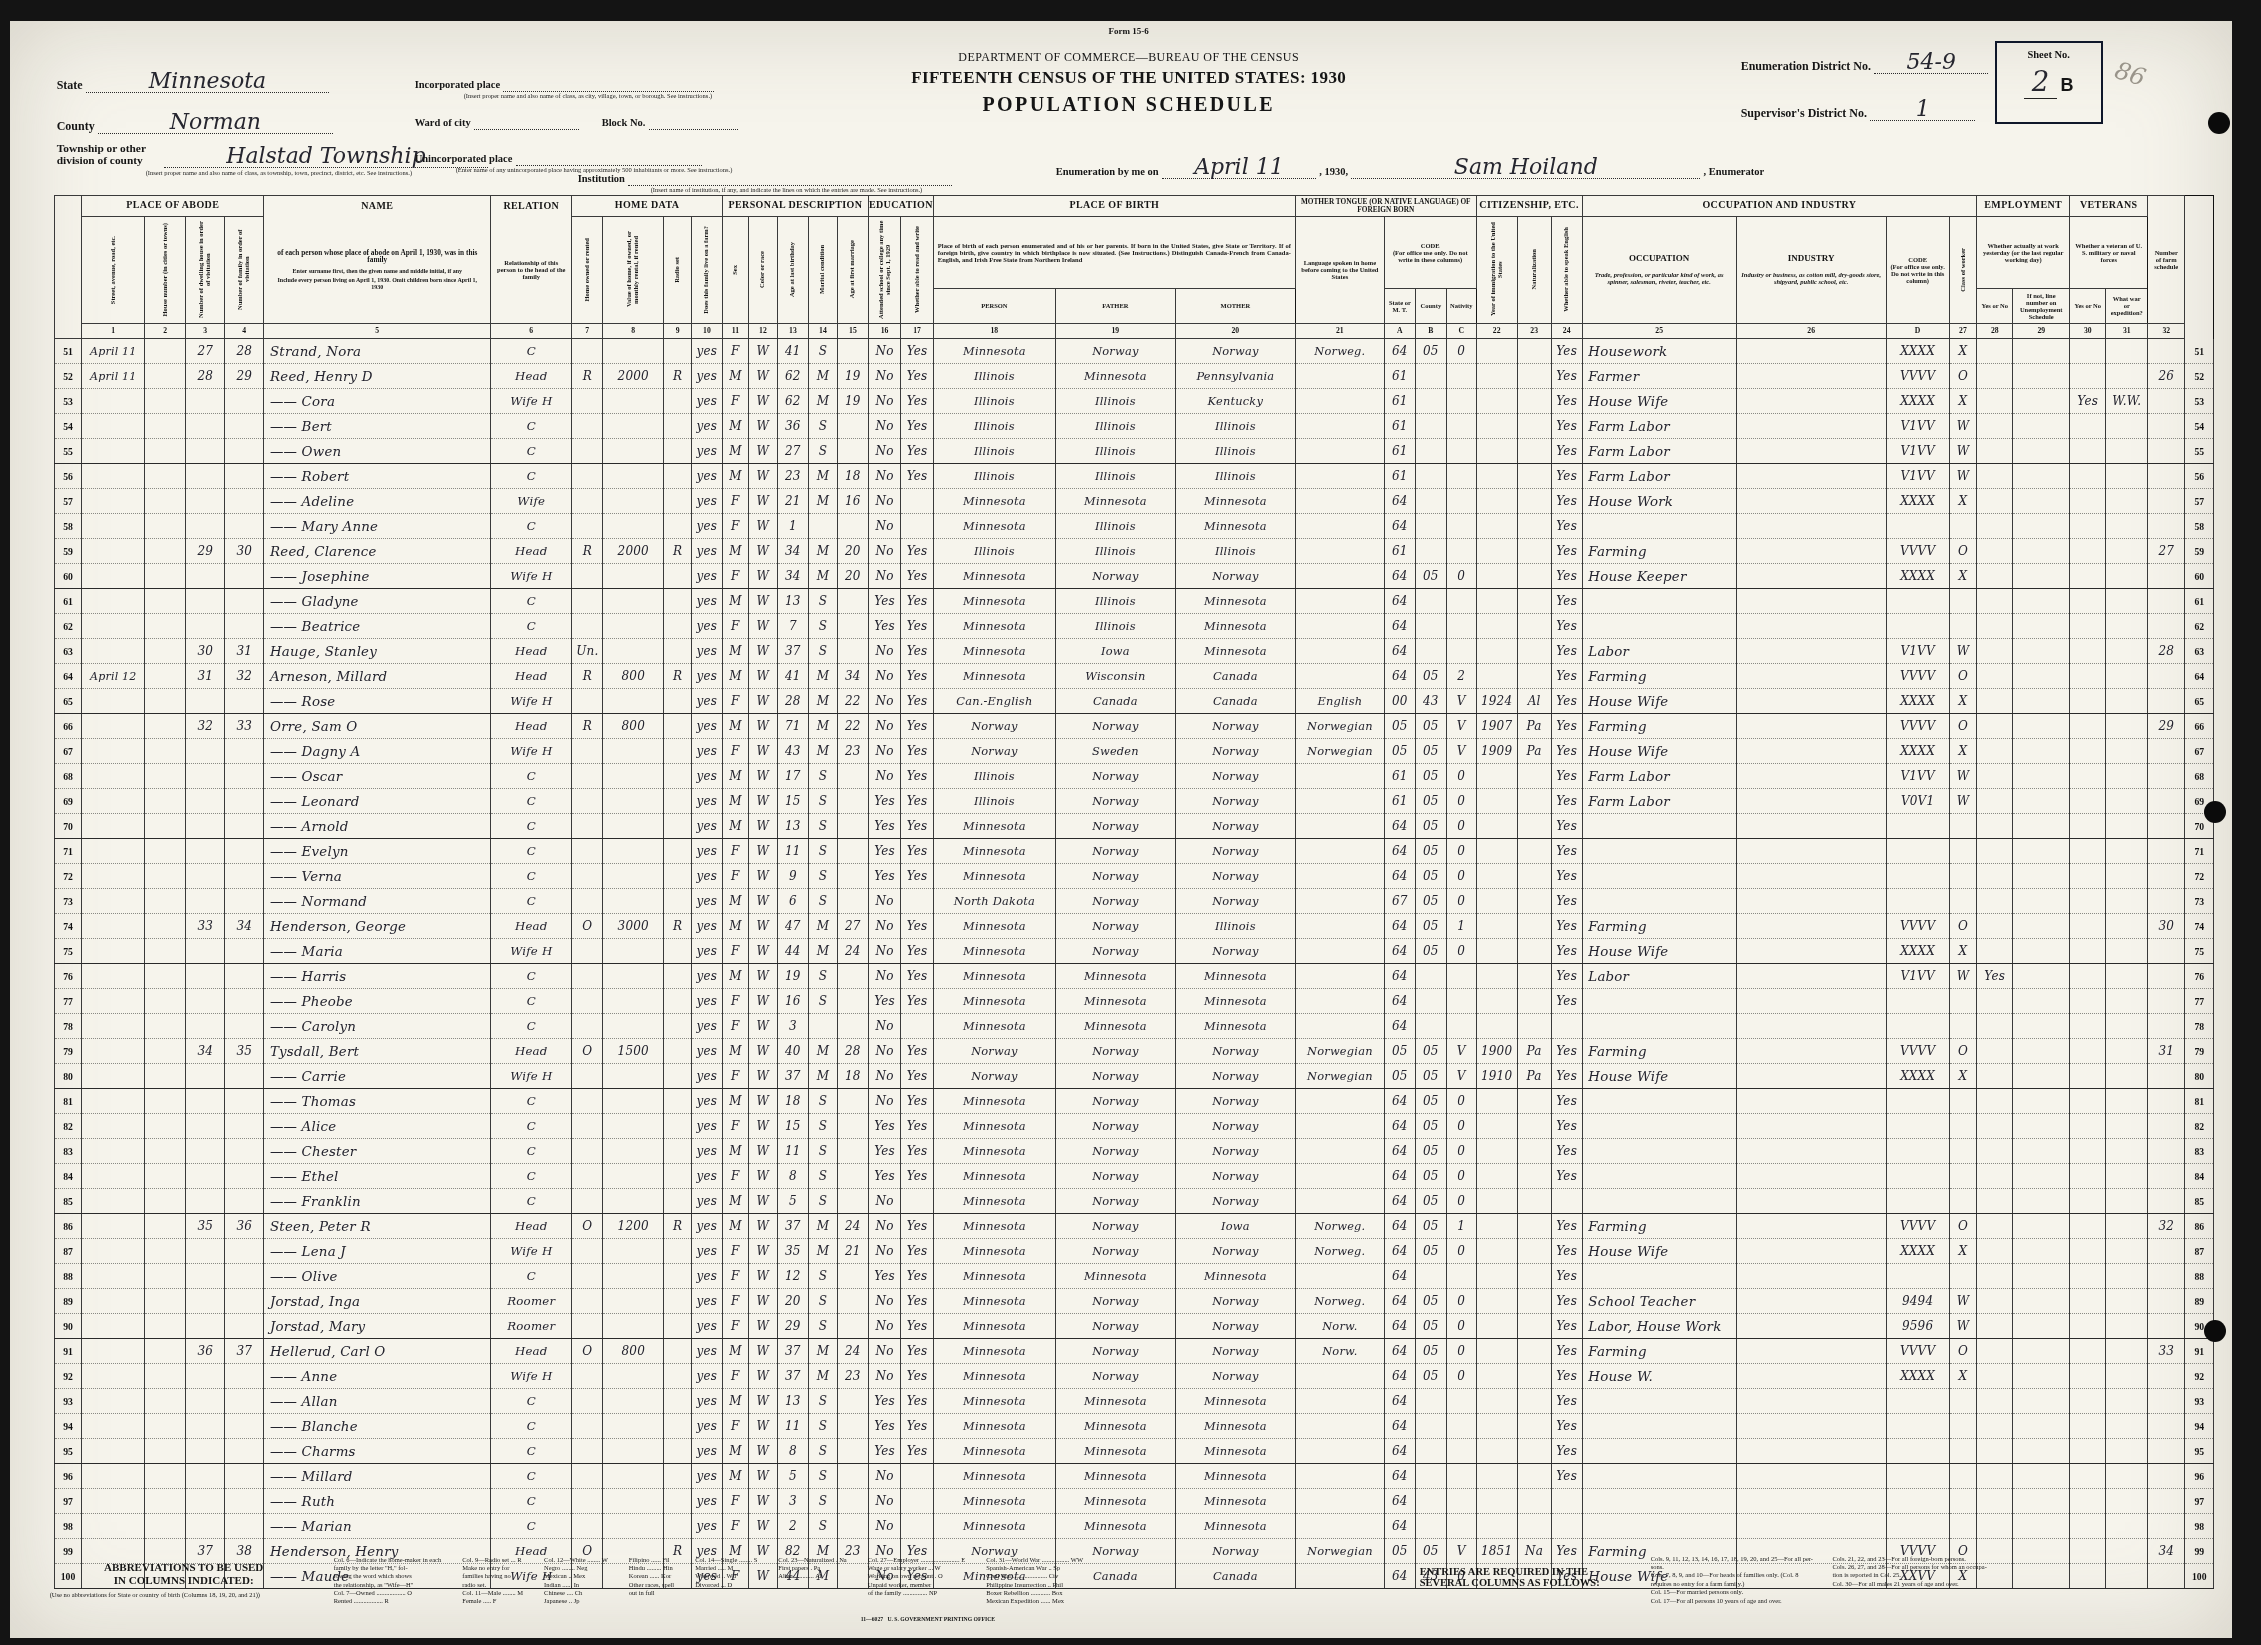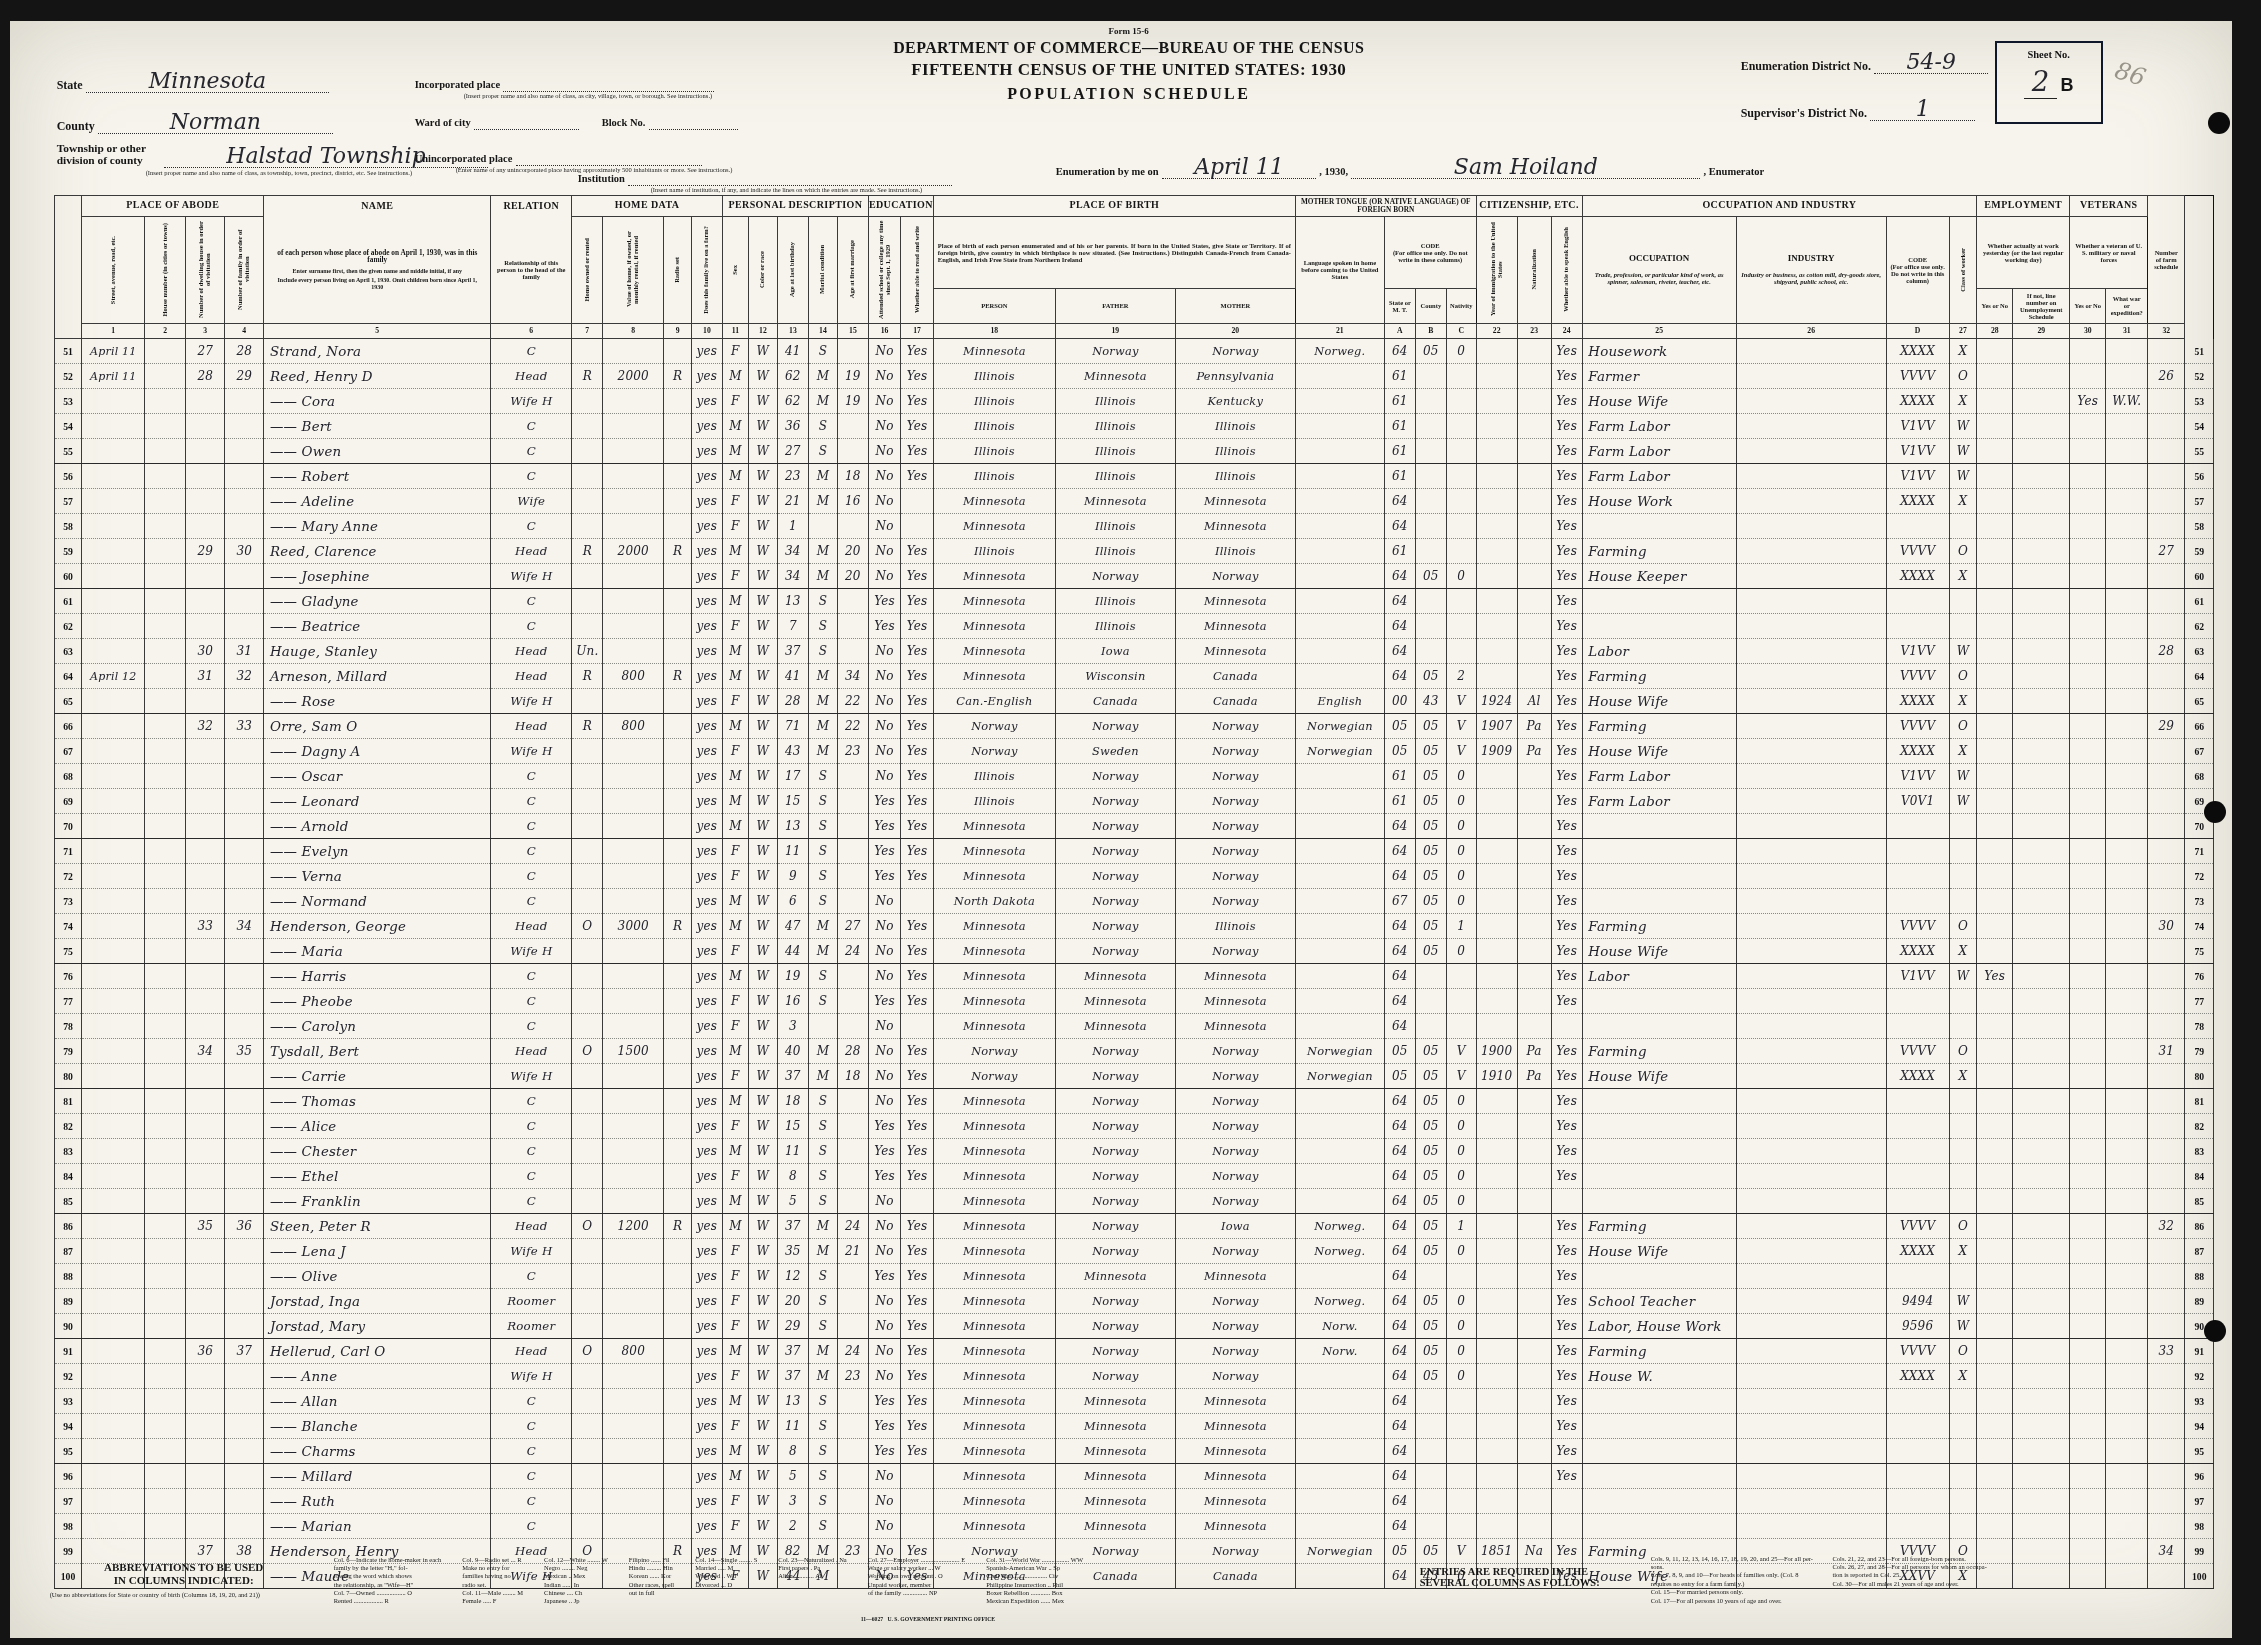--- a/index.html
+++ b/index.html
@@ -12,23 +12,23 @@
   
   .fh{position:absolute;left:0;top:0;width:100%;height:174px}
   .lbl{font-weight:bold;font-size:12px}
   .small-lbl{font-weight:bold;font-size:10.5px}
   .note{font-size:6.5px;color:#222}
   .fld{display:inline-block;border-bottom:1.6px dotted #2b2b2b;vertical-align:bottom}
   .hw{font-family:"DejaVu Serif",serif;font-style:italic;color:#26262f}
   .hw-big{font-size:22px;line-height:.9;transform:rotate(-2deg)}
   .center-titles{position:absolute;left:730px;top:4.9px;width:778px;text-align:center}
   .t-form{font-size:9px;font-weight:bold}
-  .t-dept{font-size:16px;font-weight:bold;letter-spacing:0.4px;margin-top:3px}
+  .t-dept{font-size:12px;font-weight:normal;letter-spacing:0.4px;margin-top:14px}
   .t-census{font-size:17px;font-weight:bold;letter-spacing:0.4px;margin-top:3.2px}
-  .t-sched{font-size:16px;font-weight:bold;letter-spacing:2.4px;margin-top:4.9px}
+  .t-sched{font-size:20px;font-weight:bold;letter-spacing:2.4px;margin-top:4.9px}
   .sheetbox{position:absolute;left:1985px;top:19.5px;width:104px;height:79px;border:2px solid #0f172a;
             text-align:center}
   .pencil{position:absolute;left:2105px;top:39px;font-size:24px;color:#99948a;
           font-family:"DejaVu Serif",serif;font-style:italic;transform:rotate(18deg)}
 
   
   .tblwrap{position:absolute;left:44px;top:174px}
   table{border-collapse:collapse;table-layout:fixed}
   table{border:1.6px solid #111}
   th,td{border:0.8px solid #3a3a3a;padding:0;overflow:hidden;vertical-align:middle}

